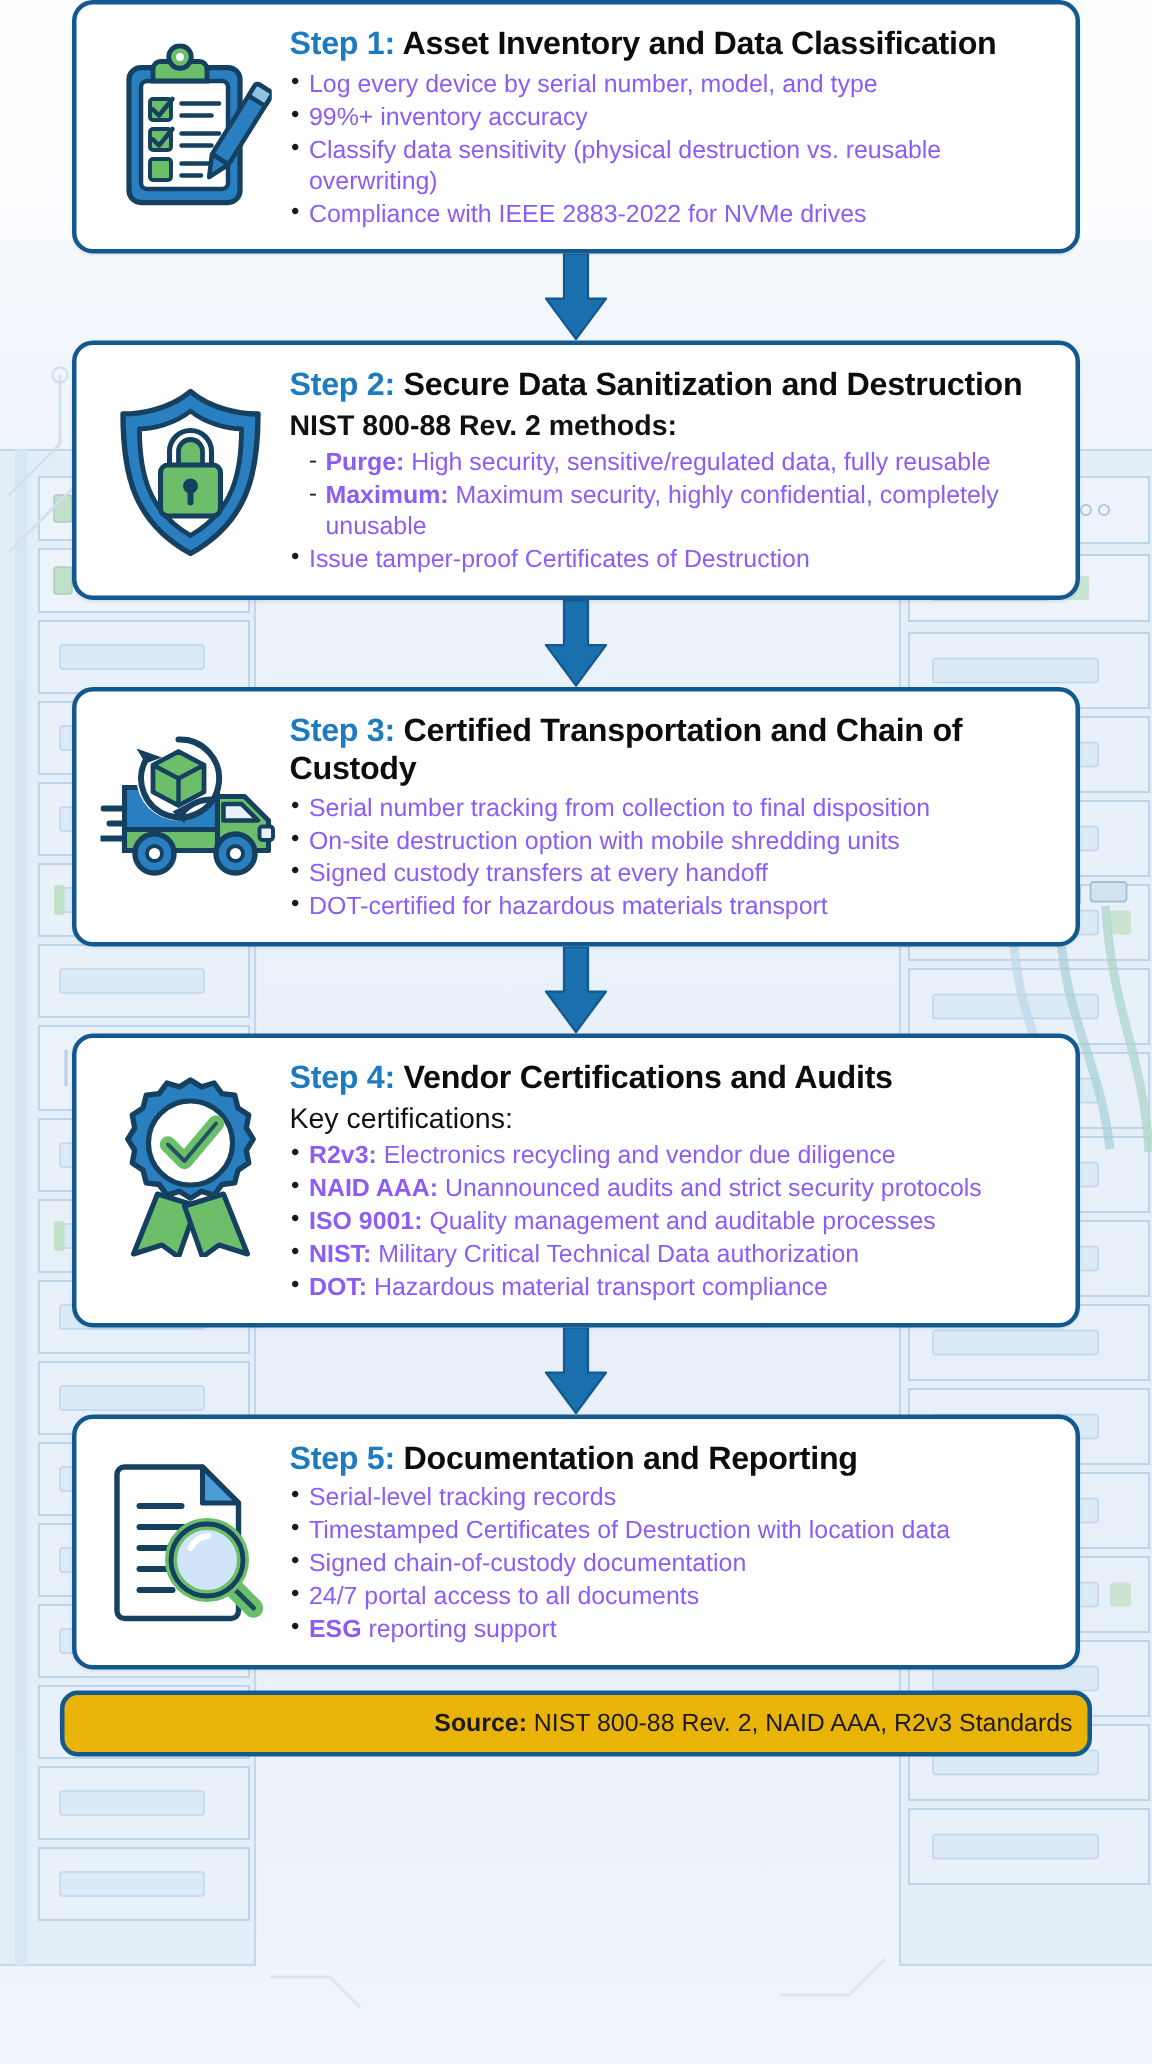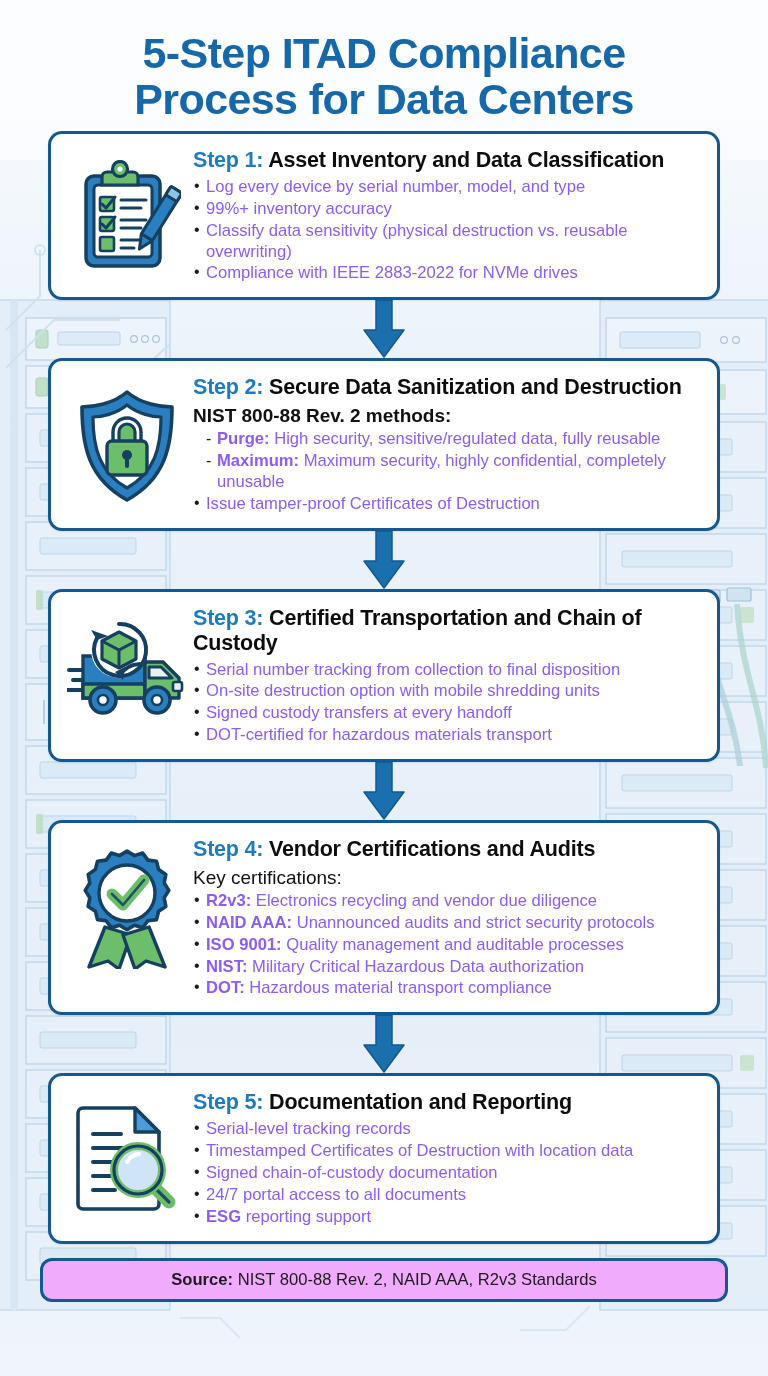--- a/index.html
+++ b/index.html
@@ -127,24 +127,24 @@
     height: 58px;
     display: flex;
     align-items: center;
     justify-content: center;
   }
   .arrow svg { display: block; }
 
   
   .source-wrap { padding: 14px 40px 0 40px; }
   .source {
-    background: #f0abfc;
+    background: #eab308;
     border: 3px solid #13588f;
     border-radius: 12px;
-    text-align: center;
+    text-align: right;
     padding: 9px 10px;
     font-size: 16.6px;
     color: #1b1b1b;
   }
   .source b { font-weight: bold; }
 </style>
 </head>
 <body>
 
 <div id="bg">
@@ -375,26 +375,20 @@
       <path d="M180 1318 L 220 1318 L 240 1338"></path>
       <path d="M520 1330 L 566 1330 L 590 1306"></path>
     </g>
 
     <rect x="0" y="0" width="768" height="160" fill="#fbfdff" opacity="0.85"></rect>
   </svg>
 </div>
 
 <div class="page">
 
-  <div class="title-wrap">
-    <h1 class="title">
-      <span class="ln">5-Step ITAD Compliance</span>
-      <span class="ln">Process for Data Centers</span>
-    </h1>
-  </div>
 
   <div class="cards">
 
     <div class="card">
       <div class="card-icon">
         <svg width="108" height="112" viewBox="0 0 108 112" xmlns="http://www.w3.org/2000/svg">
           <rect x="13" y="16" width="74" height="90" rx="8" fill="#2a7fc1" stroke="#15405f" stroke-width="3.5"></rect>
           <rect x="21" y="25" width="58" height="72" rx="4" fill="#ffffff" stroke="#15405f" stroke-width="3"></rect>
           <path d="M34 12 h26 a5 5 0 0 1 5 5 v8 h-36 v-8 a5 5 0 0 1 5 -5 z" fill="#6cbe6a" stroke="#15405f" stroke-width="3.2"></path>
           <circle cx="47" cy="9" r="7.5" fill="#6cbe6a" stroke="#15405f" stroke-width="3.2"></circle>
@@ -535,21 +529,21 @@
       <div class="card-body">
         <div class="card-head">
           <span class="step-no">Step 4:</span>
           <span>Vendor Certifications and Audits</span>
         </div>
         <div class="sub-head light">Key certifications:</div>
         <ul class="bullets">
           <li><b>R2v3:</b><span> Electronics recycling and vendor due diligence</span></li>
           <li><b>NAID AAA:</b><span> Unannounced audits and strict security protocols</span></li>
           <li><b>ISO 9001:</b><span> Quality management and auditable processes</span></li>
-          <li><b>NIST:</b><span> Military Critical Hazardous Data authorization</span></li>
+          <li><b>NIST:</b><span> Military Critical Technical Data authorization</span></li>
           <li><b>DOT:</b><span> Hazardous material transport compliance</span></li>
         </ul>
       </div>
     </div>
 
     <div class="arrow">
       <svg width="46" height="58" viewBox="0 0 46 58">
           <path d="M15 0 h16 v30 h12 L23 57 L3 30 h12 z" fill="#1a6fad" stroke="#13588f" stroke-width="1.5" stroke-linejoin="round"></path>
         </svg>
     </div>

